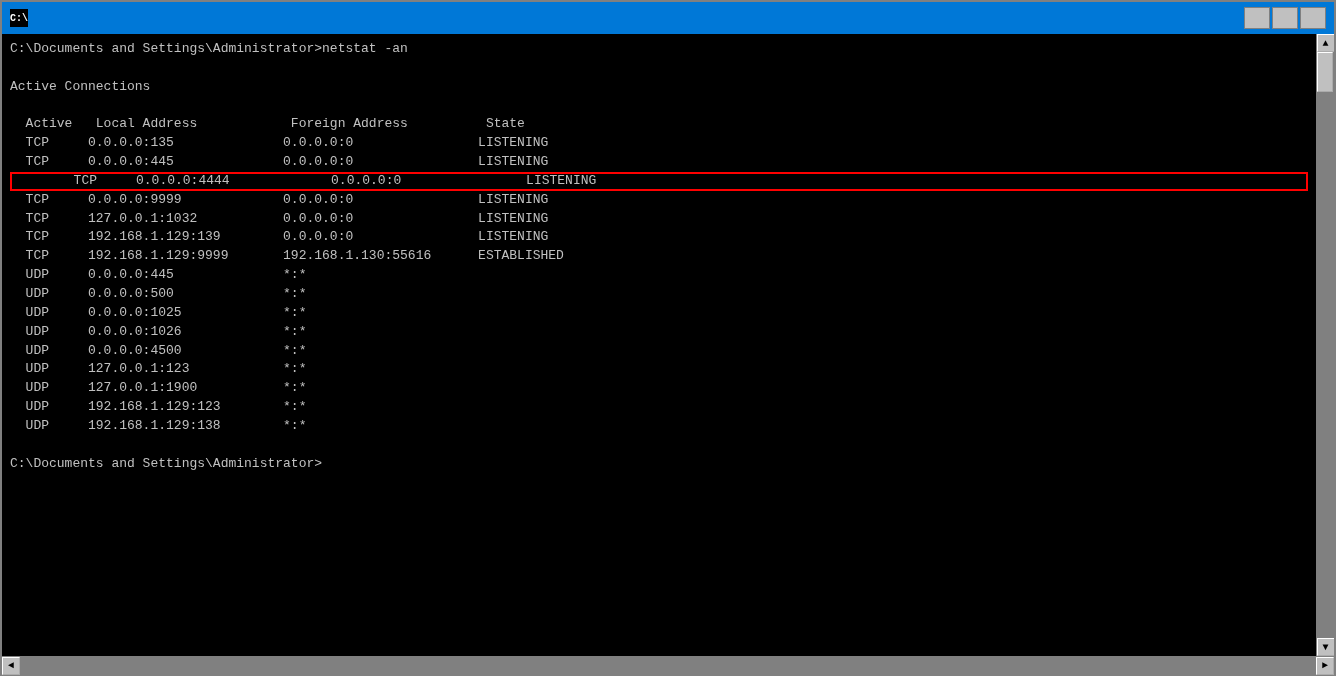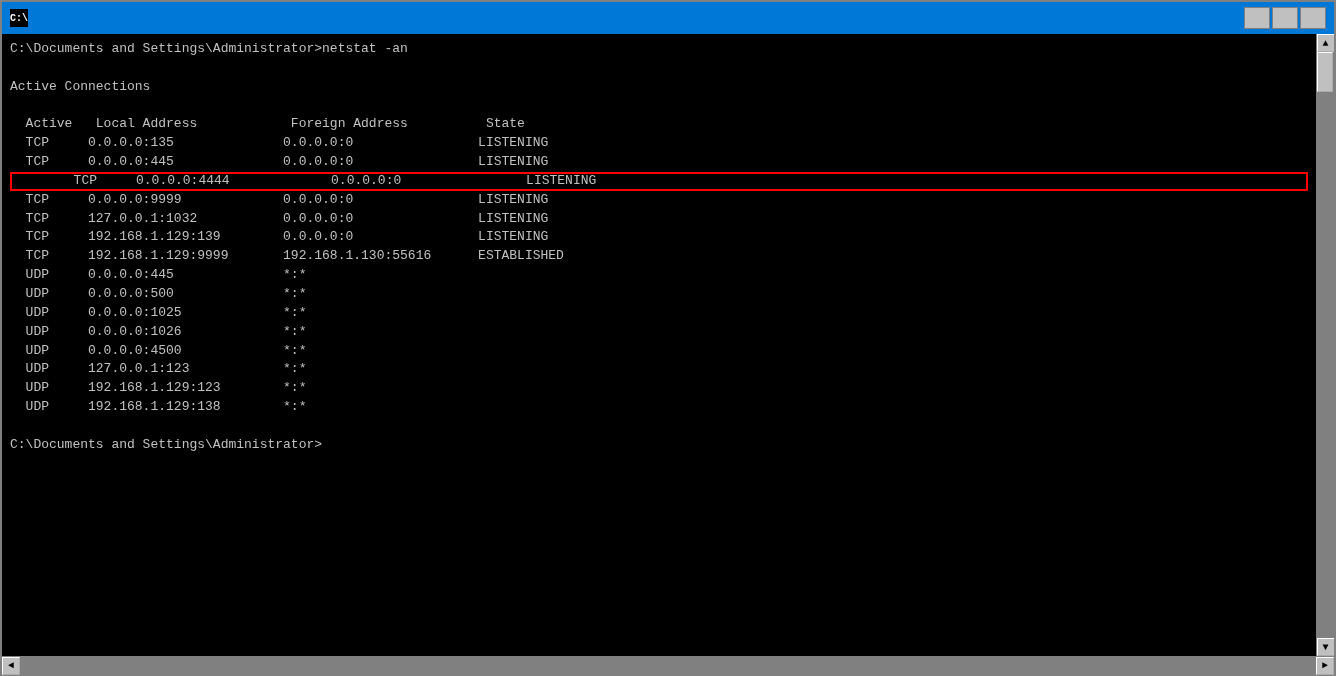--- a/index.html
+++ b/index.html
@@ -173,20 +173,21 @@
         <div class="terminal-line" style="position: relative;">  TCP     0.0.0.0:9999             0.0.0.0:0                LISTENING</div>
         <div class="terminal-line" style="position: relative;">  TCP     127.0.0.1:1032           0.0.0.0:0                LISTENING</div>
         <div class="terminal-line" style="position: relative;">  TCP     192.168.1.129:139        0.0.0.0:0                LISTENING</div>
         <div class="terminal-line" style="position: relative;">  TCP     192.168.1.129:9999       192.168.1.130:55616      ESTABLISHED</div>
         <div class="terminal-line" style="position: relative;">  UDP     0.0.0.0:445              *:*                      </div>
         <div class="terminal-line" style="position: relative;">  UDP     0.0.0.0:500              *:*                      </div>
         <div class="terminal-line" style="position: relative;">  UDP     0.0.0.0:1025             *:*                      </div>
         <div class="terminal-line" style="position: relative;">  UDP     0.0.0.0:1026             *:*                      </div>
         <div class="terminal-line" style="position: relative;">  UDP     0.0.0.0:4500             *:*                      </div>
         <div class="terminal-line" style="position: relative;">  UDP     127.0.0.1:123            *:*                      </div>
+        <div class="terminal-line" style="position: relative;">  UDP     127.0.0.1:1900           *:*                      </div>
         <div class="terminal-line" style="position: relative;">  UDP     192.168.1.129:123        *:*                      </div>
         <div class="terminal-line" style="position: relative;">  UDP     192.168.1.129:138        *:*                      </div>
         <div class="terminal-line"> </div>
         <div class="terminal-line">C:\Documents and Settings\Administrator&gt;</div>
       </div>
     <div class="scrollbar">
       <div class="scrollbar-btn">▲</div>
       <div class="scrollbar-track">
         <div class="scrollbar-thumb"></div>
       </div>

